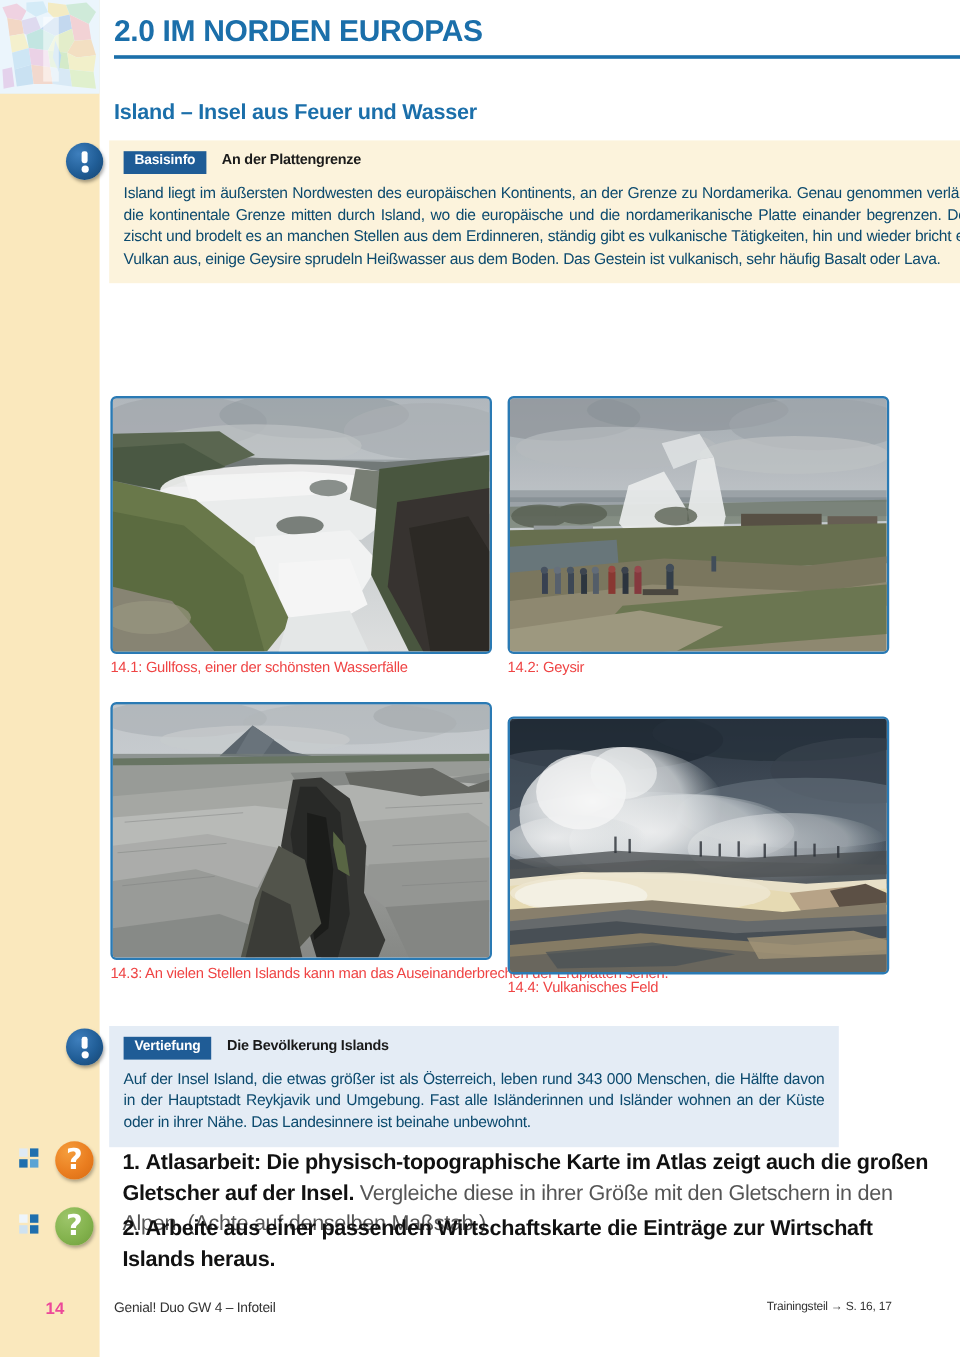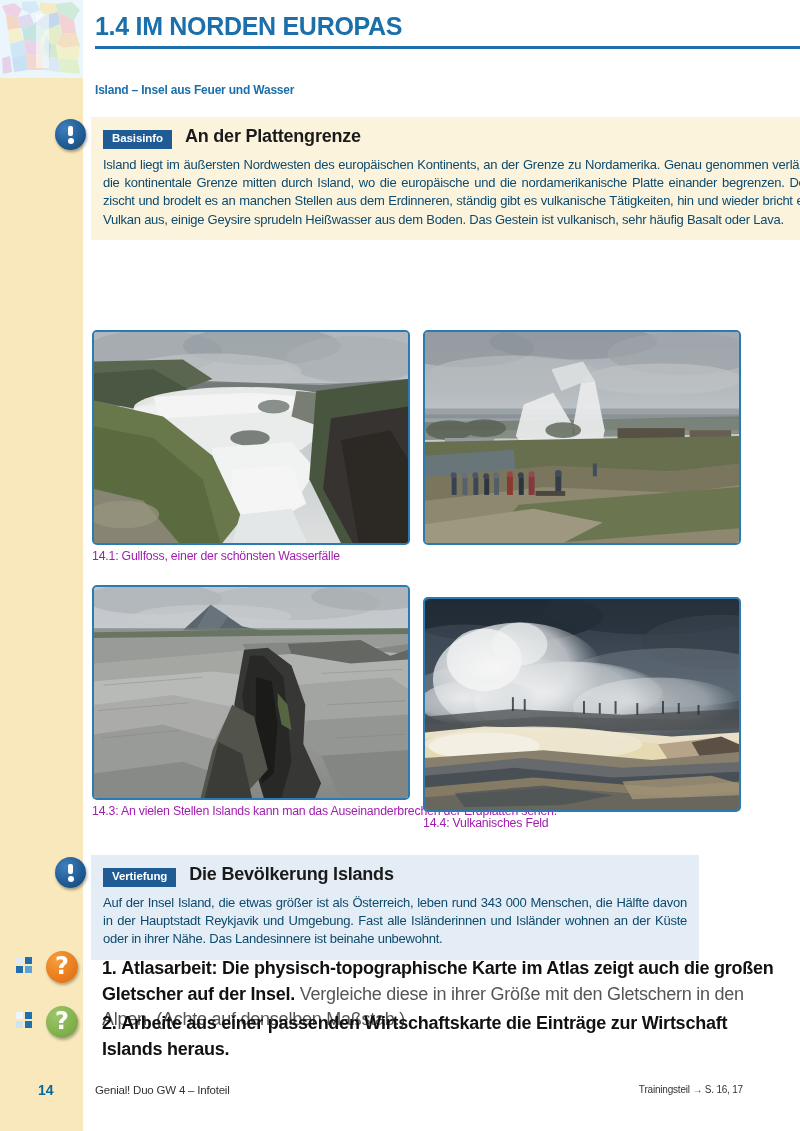--- a/index.html
+++ b/index.html
@@ -45,21 +45,21 @@
     position: absolute;
     left: 95px; top: 46px;
     width: 705px; height: 3px;
     background: #1b6faa;
   }
 
   
   .section-heading {
     position: absolute;
     left: 95px; top: 83px;
-    font-size: 12px;
+    font-size: 18px;
     font-weight: bold;
     color: #1b6faa;
     letter-spacing: -0.2px;
   }
 
   
   .infobox {
     position: absolute;
     padding: 9px 12px 11px 12px;
   }
@@ -83,21 +83,21 @@
     display: inline-block;
     background: #1f5c96;
     color: #ffffff;
     font-size: 11.5px;
     font-weight: bold;
     padding: 3px 9px 4px 9px;
     line-height: 1;
     letter-spacing: -0.1px;
   }
   .box-title {
-    font-size: 18px;
+    font-size: 12px;
     font-weight: bold;
     color: #1a1a1a;
     letter-spacing: -0.2px;
   }
   .body-text {
     font-size: 13px;
     line-height: 1.42;
     color: #0c4a6e;
     text-align: justify;
     letter-spacing: -0.25px;
@@ -145,21 +145,21 @@
     border: 2.5px solid #2a7ab4;
     border-radius: 5px;
     overflow: hidden;
     background: #cccccc;
     position: relative;
   }
   .photo svg { display: block; width: 100%; height: 100%; }
   .caption {
     font-size: 12.3px;
     line-height: 1.28;
-    color: #a21caf;
+    color: #ef4444;
     margin-top: 4px;
     letter-spacing: -0.2px;
   }
 
   .fig-1 { left: 92px; top: 330px; }
   .fig-1 .photo { width: 318px; height: 215px; }
   .fig-2 { left: 423px; top: 330px; }
   .fig-2 .photo { width: 318px; height: 215px; }
   .fig-3 { left: 92px; top: 585px; }
   .fig-3 .photo { width: 318px; height: 215px; }
@@ -215,21 +215,21 @@
   }
   .ex-text b { color: #111111; }
   .ex-num { font-weight: bold; color: #111111; }
 
   
   .footer-page {
     position: absolute;
     left: 38px; top: 1082px;
     font-size: 14px;
     font-weight: bold;
-    color: #0369a1;
+    color: #ec4899;
   }
   .footer-left {
     position: absolute;
     left: 95px; top: 1084px;
     font-size: 11.5px;
     color: #333333;
     letter-spacing: -0.2px;
   }
   .footer-right {
     position: absolute;
@@ -270,21 +270,21 @@
       <path d="M60 72 L58 58 L78 60 L80 74 Z" fill="#bfe07a"></path>
       <path d="M2 58 L10 56 L12 72 L3 74 Z" fill="#c98fd0"></path>
       <path d="M46 34 L51 46 L49 60 L44 48 Z" fill="#5ba7d8"></path>
     </g>
     <rect x="36" y="14" width="13" height="54" fill="#ffffff" opacity="0.5"></rect>
     <rect width="83" height="78" fill="#ffffff" opacity="0.42"></rect>
   </svg>
 </div>
 
 <div class="header">
-  <div class="chapter-title">1.4 IM NORDEN EUROPAS</div>
+  <div class="chapter-title">2.0 IM NORDEN EUROPAS</div>
 </div>
 <div class="header-rule"></div>
 
 <div class="section-heading">Island – Insel aus Feuer und Wasser</div>
 
 <div class="marker basis-marker">
   <span class="bang"></span>
 </div>
 <div class="infobox basis">
   <div class="box-head">
@@ -398,20 +398,21 @@
         <rect x="105" y="147" width="6" height="19" fill="#8a3b40"></rect>
           <circle cx="108" cy="145" r="3" fill="#9a4b50"></circle>
         <rect x="132" y="146" width="6" height="20" fill="#35404c"></rect>
           <circle cx="135" cy="144" r="3.5" fill="#45505c"></circle>
         <rect x="170" y="134" width="4" height="13" fill="#44505c"></rect>
       </g>
       <rect x="112" y="162" width="30" height="5" fill="#4d4a42"></rect>
       <rect x="0" y="0" width="318" height="215" fill="#000000" opacity="0.03"></rect>
     </svg>
   </div>
+  <div class="caption">14.2: Geysir</div>
 </div>
 
 <div class="figure fig-3">
   <div class="photo">
     <svg viewBox="0 0 318 215" preserveAspectRatio="none">
       <defs>
         <linearGradient id="sky3" x1="0" y1="0" x2="0" y2="1">
           <stop offset="0%" stop-color="#c9ced2"></stop>
             <stop offset="100%" stop-color="#e8eaec"></stop>
         </linearGradient>

